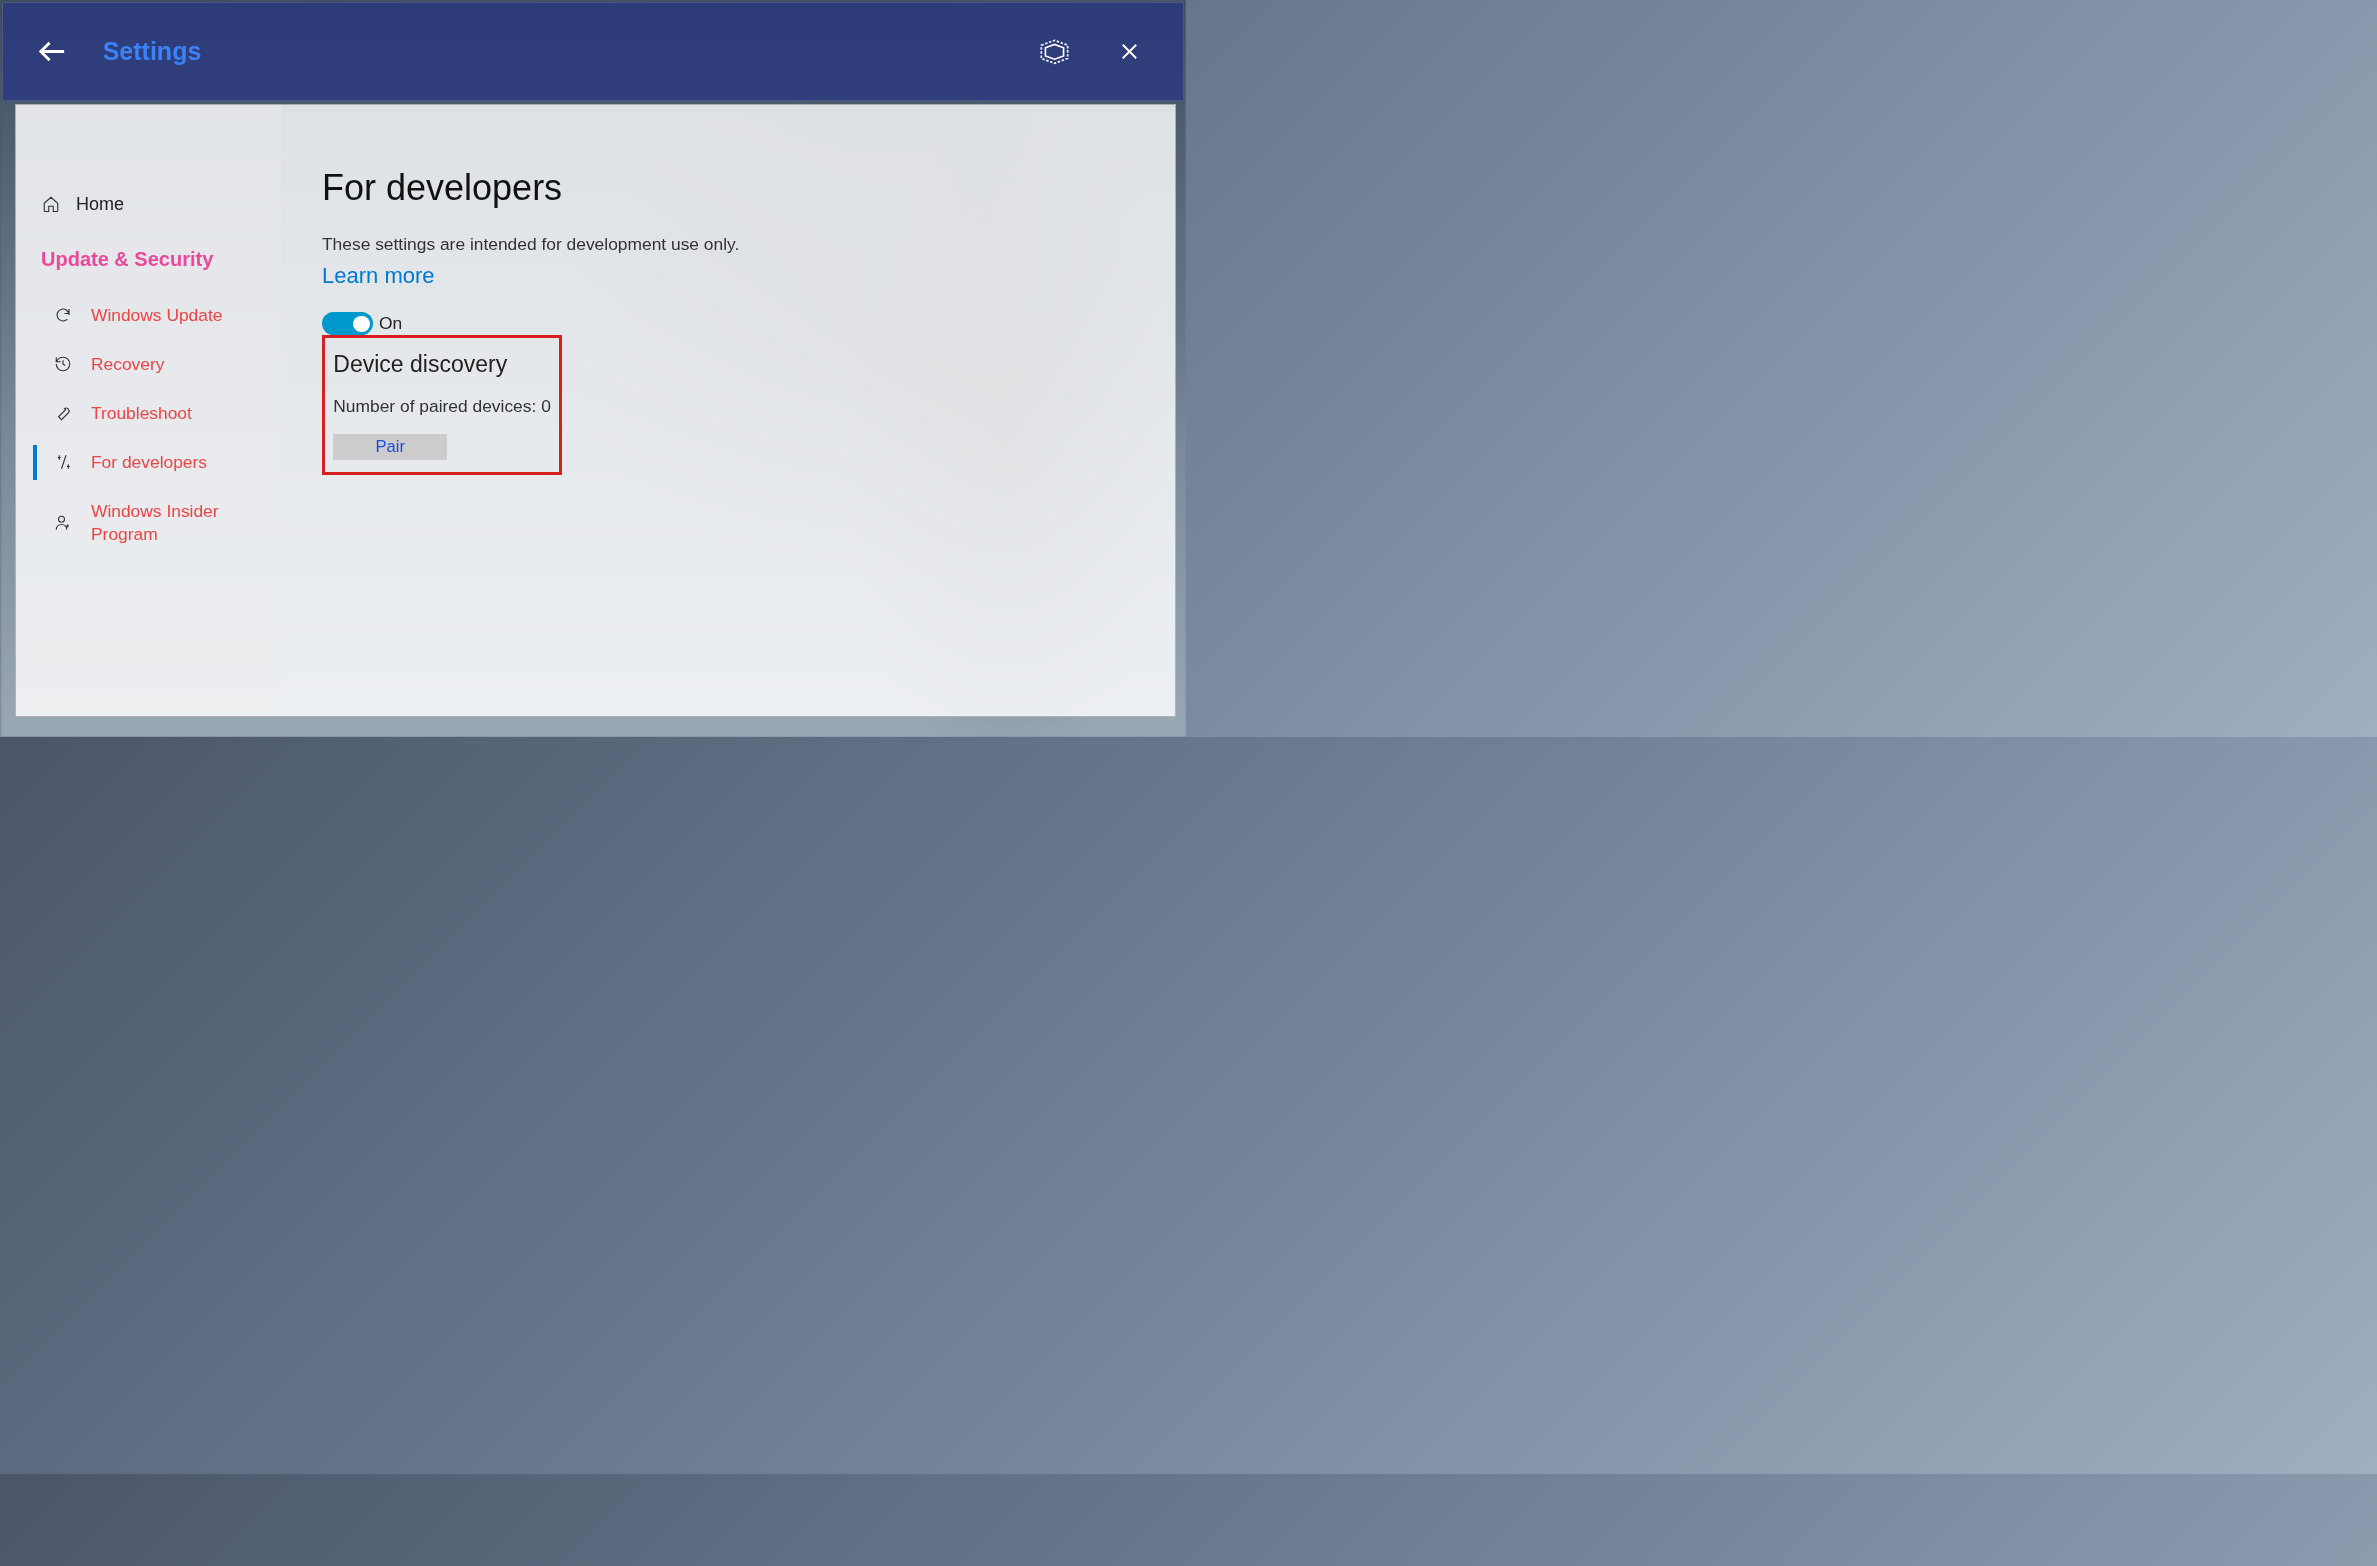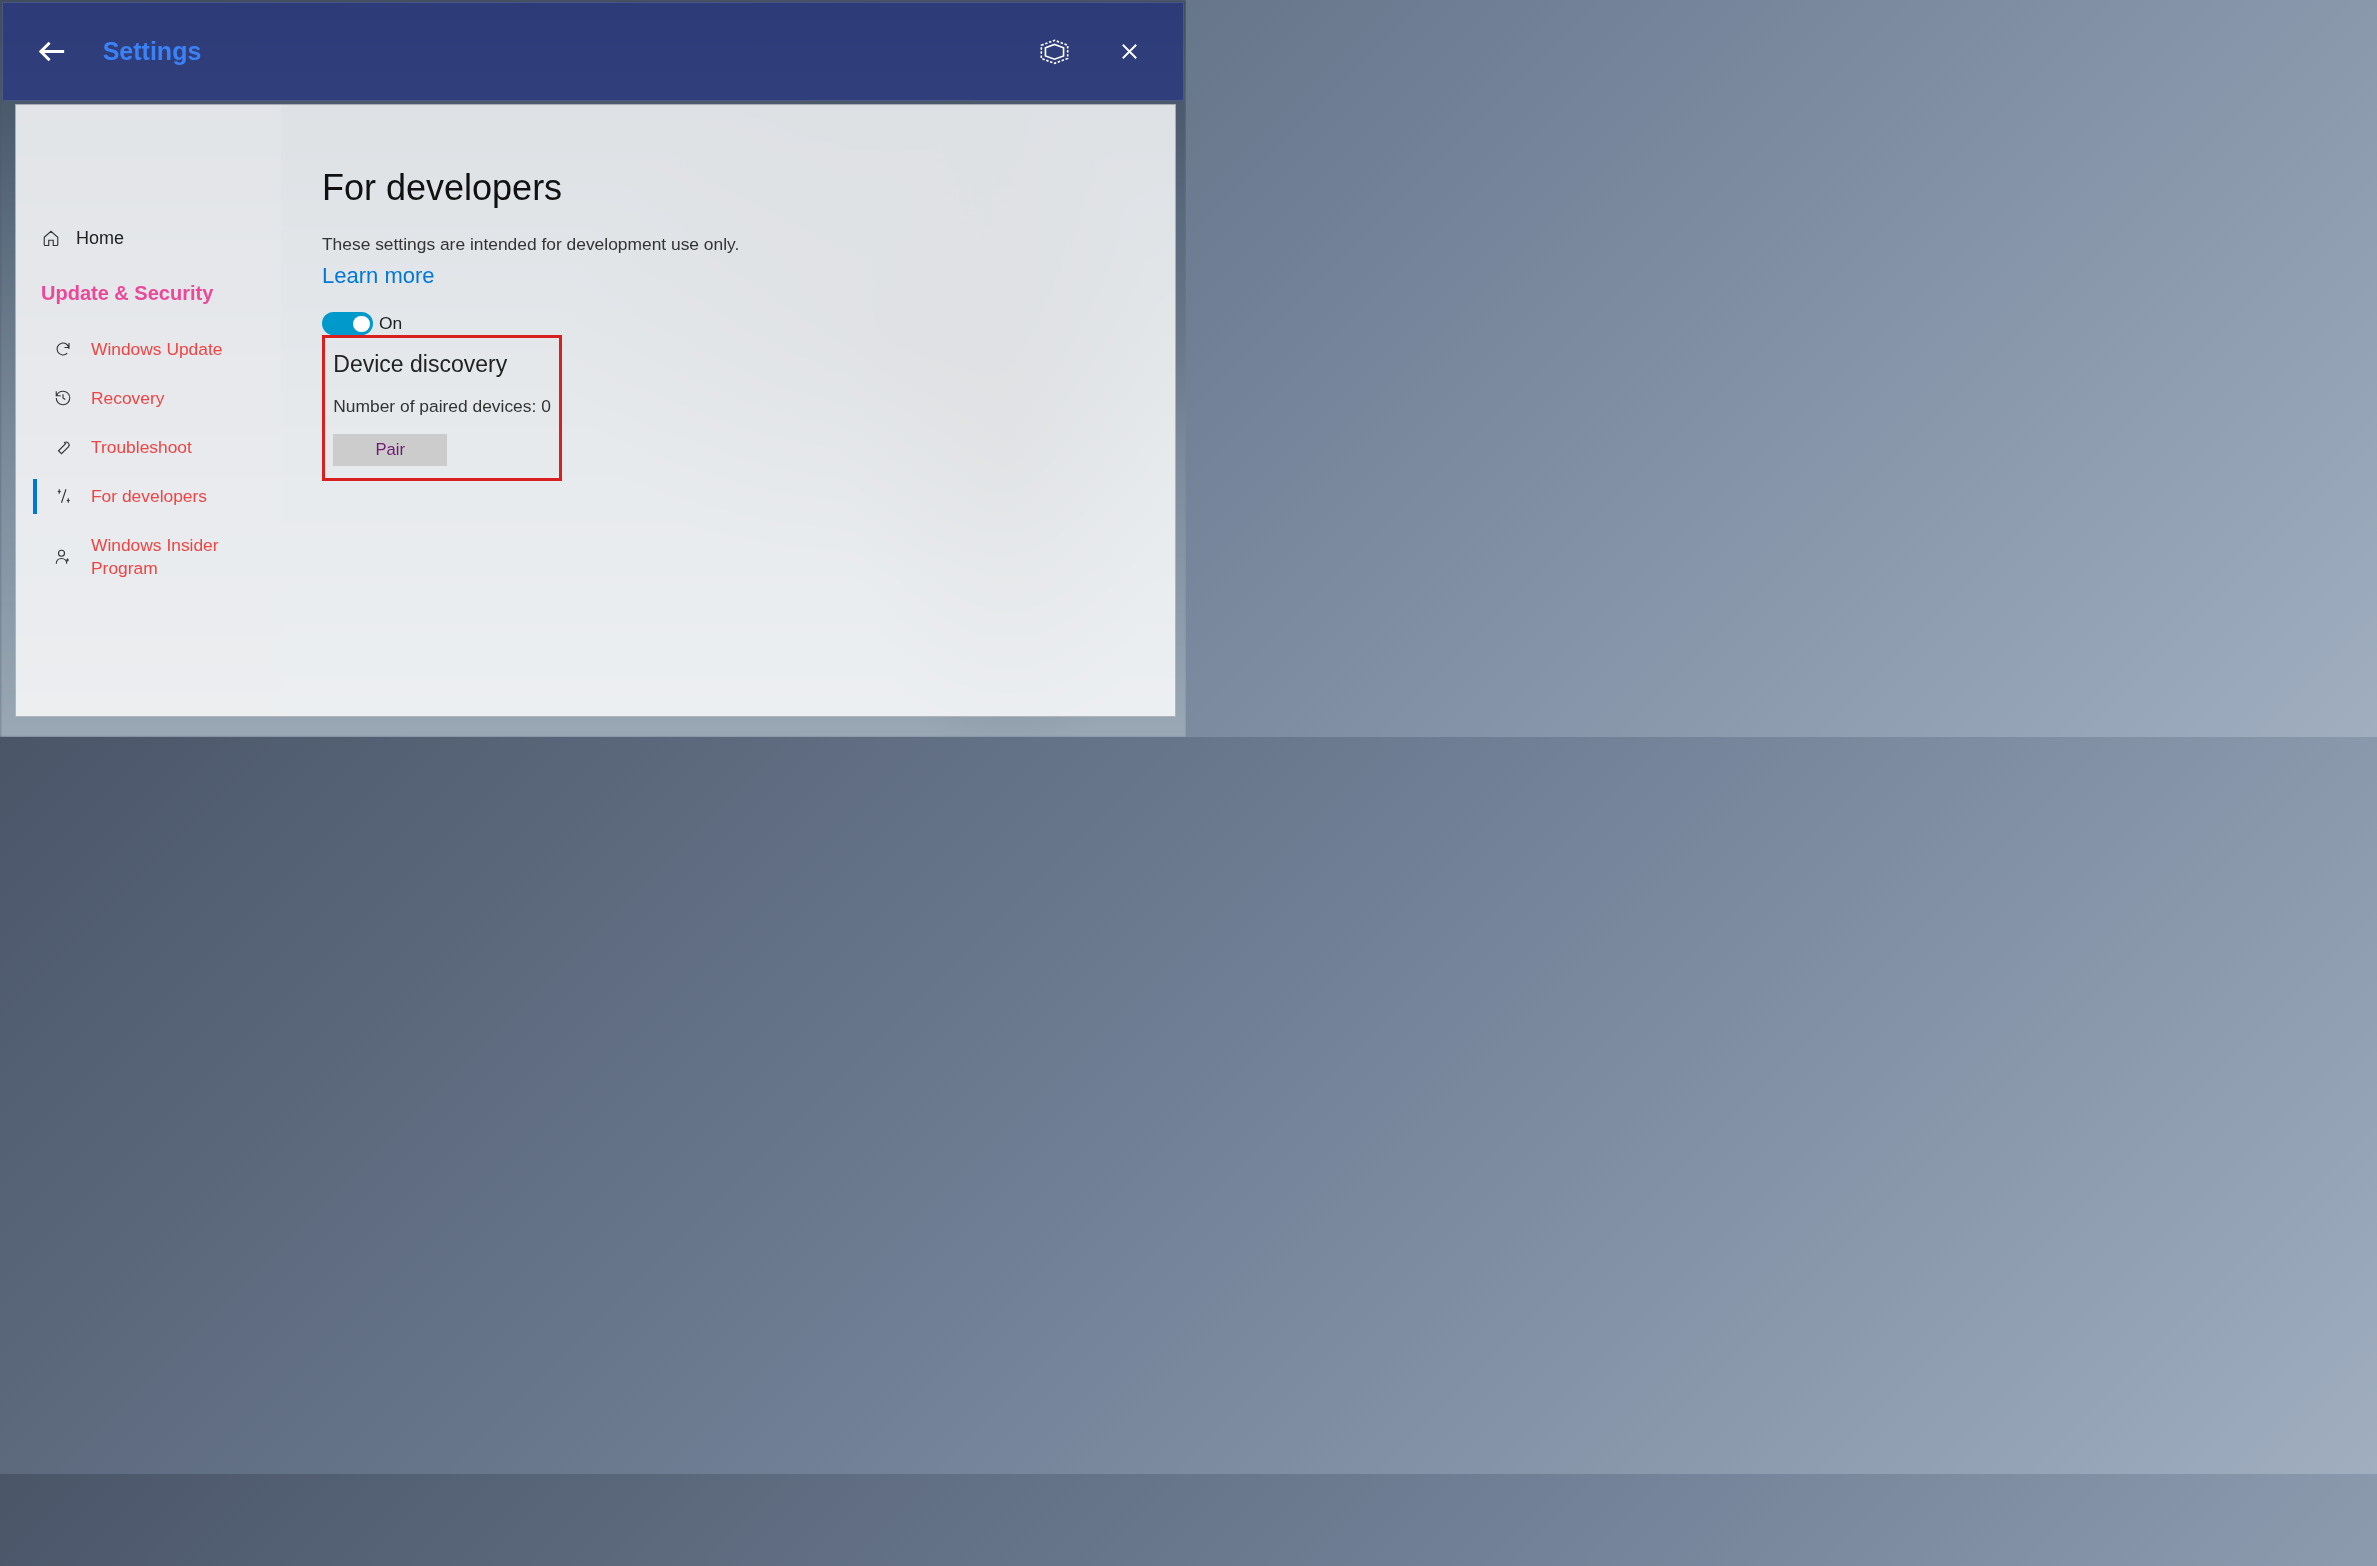--- a/index.html
+++ b/index.html
@@ -102,21 +102,21 @@
       background: rgba(255, 255, 255, 0.82);
       display: flex;
       border: 0.8px solid rgba(120, 120, 130, 0.5);
       z-index: 10;
     }
     
     
     .sidebar {
       width: 265px;
       background: rgba(235, 235, 240, 0.3);
-      padding-top: 113px;
+      padding-top: 79px;
       position: relative;
     }
     
     .sidebar-home {
       display: flex;
       align-items: center;
       padding: 10px 16.6px 10px 25px;
       cursor: pointer;
       gap: 15px;
     }
@@ -261,25 +261,25 @@
     
     .paired-text {
       font-size: 17.4px;
       color: #333;
       margin-top: 13.2px;
       margin-bottom: 16.6px;
     }
     
     .pair-button {
       width: 114px;
-      height: 32px;
+      height: 26px;
       background: #cccccc;
       border: none;
       font-size: 16.6px;
-      color: #701a75;
+      color: #1d4ed8;
       cursor: pointer;
       display: flex;
       align-items: center;
       justify-content: center;
     }
   </style>
 </head>
 <body>
 
 <div class="bg-photo"></div>

